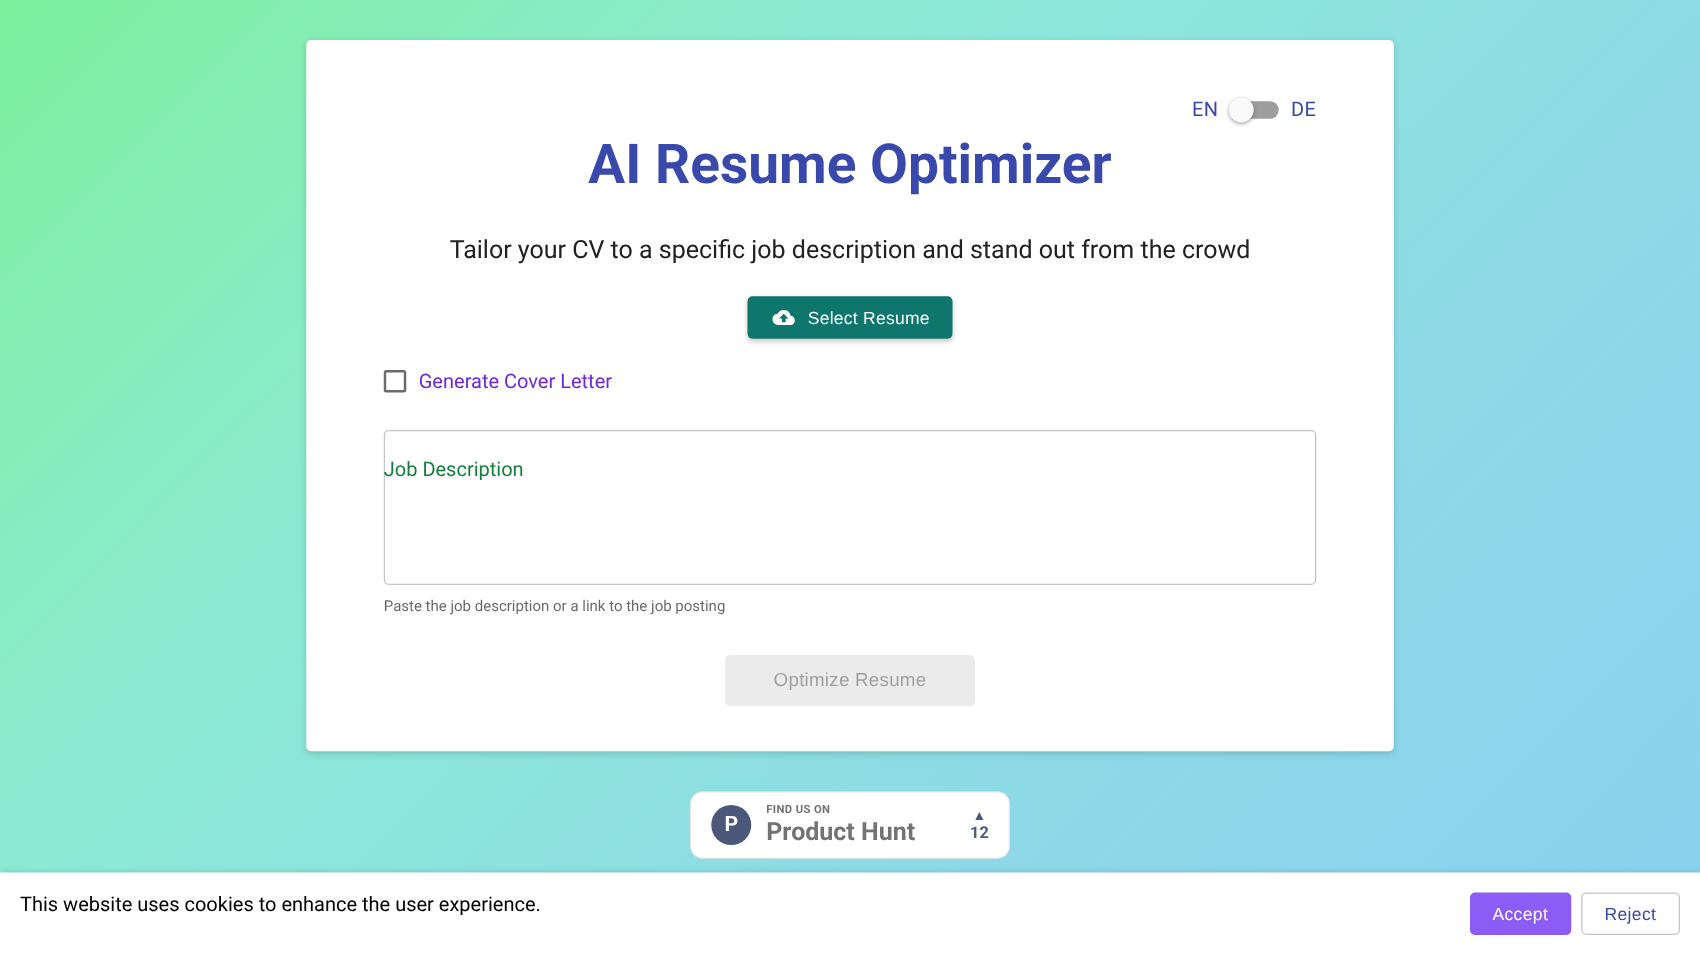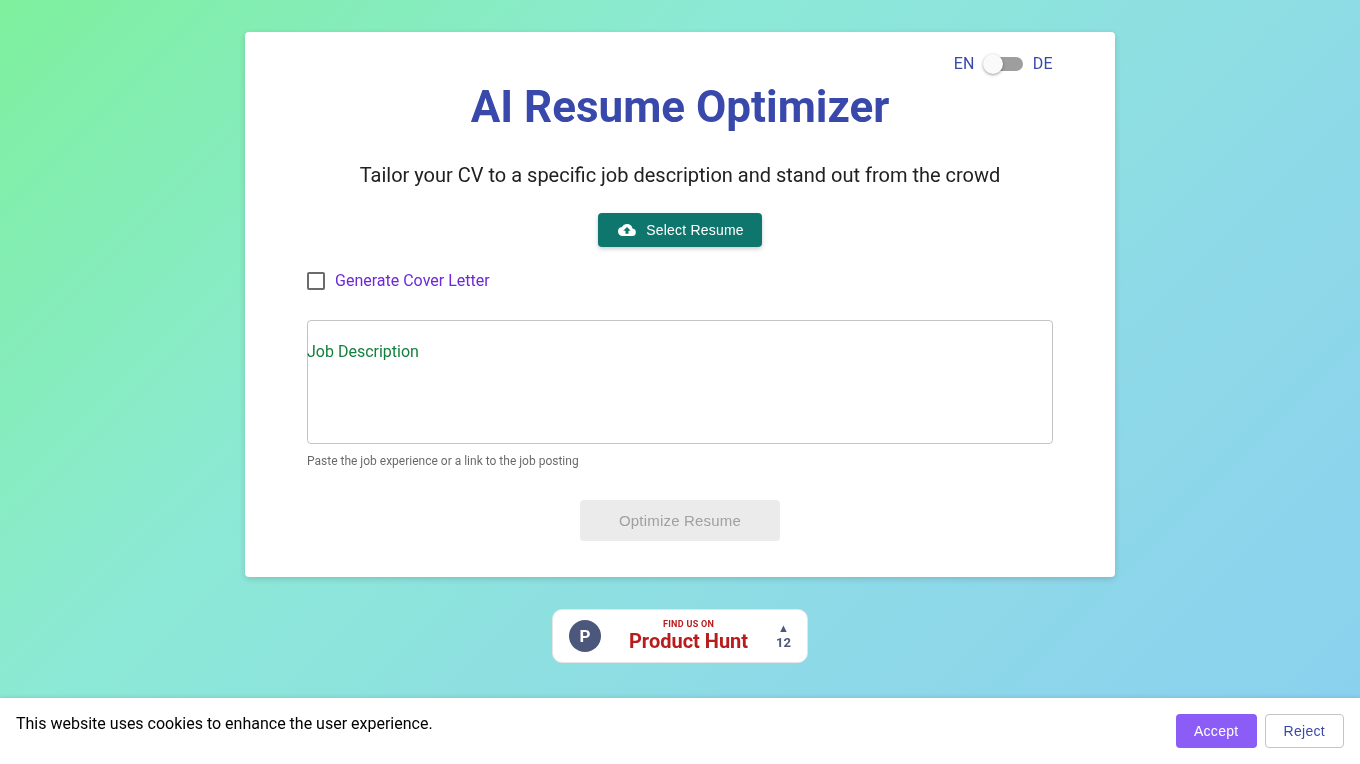--- a/index.html
+++ b/index.html
@@ -25,20 +25,21 @@
       position: relative;
     }
     .lang-row {
       display: flex;
       align-items: center;
       justify-content: flex-end;
       gap: 10px;
       font-size: 16px;
       color: #3949ab;
       margin-bottom: 8px;
+      margin-top: 24px;
     }
     .lang-label {
       color: #3949ab;
       letter-spacing: 0.3px;
     }
     .switch {
       position: relative;
       width: 38px;
       height: 14px;
       background: #9e9e9e;
@@ -178,22 +179,21 @@
       color: #fff;
       display: flex;
       align-items: center;
       justify-content: center;
       font-weight: 700;
       font-size: 17px;
     }
     .ph-text {
       flex: 1;
       line-height: 1.1;
-      color: #b91c1c;
-      text-align: center;
+      color: #737373;
     }
     .ph-small { font-size: 9px; font-weight: 700; letter-spacing: 0.3px; }
     .ph-big { font-size: 20px; font-weight: 700; }
     .ph-vote {
       display: flex;
       flex-direction: column;
       align-items: center;
       color: #4b587c;
       line-height: 1;
     }
@@ -264,21 +264,21 @@
   </div>
 
   <div class="checkbox-row">
     <div class="chk"></div>
     <span class="chk-label">Generate Cover Letter</span>
   </div>
 
   <div class="field-wrap">
     <span class="float-label">Job Description</span>
     <textarea class="textarea" style=""></textarea>
-    <div class="helper">Paste the job experience or a link to the job posting</div>
+    <div class="helper">Paste the job description or a link to the job posting</div>
   </div>
 
   <div class="optimize-wrap">
     <button class="optimize-btn" disabled="">Optimize Resume</button>
   </div>
 </div>
 
 <div class="ph-badge">
   <div class="ph-circle">P</div>
   <div class="ph-text">

